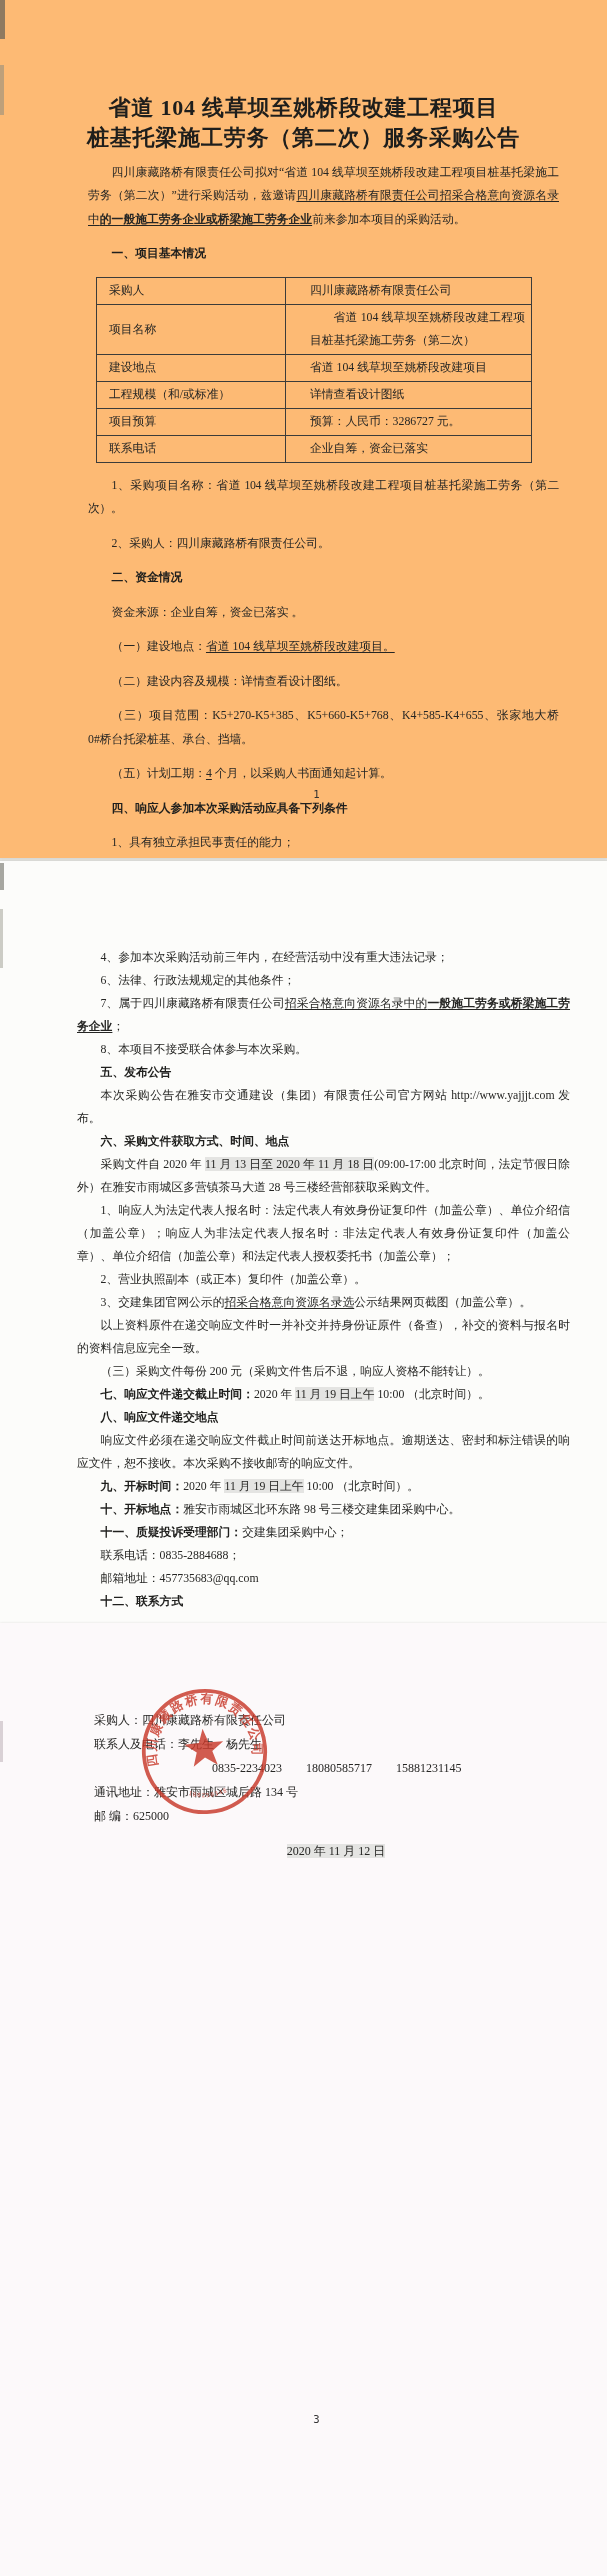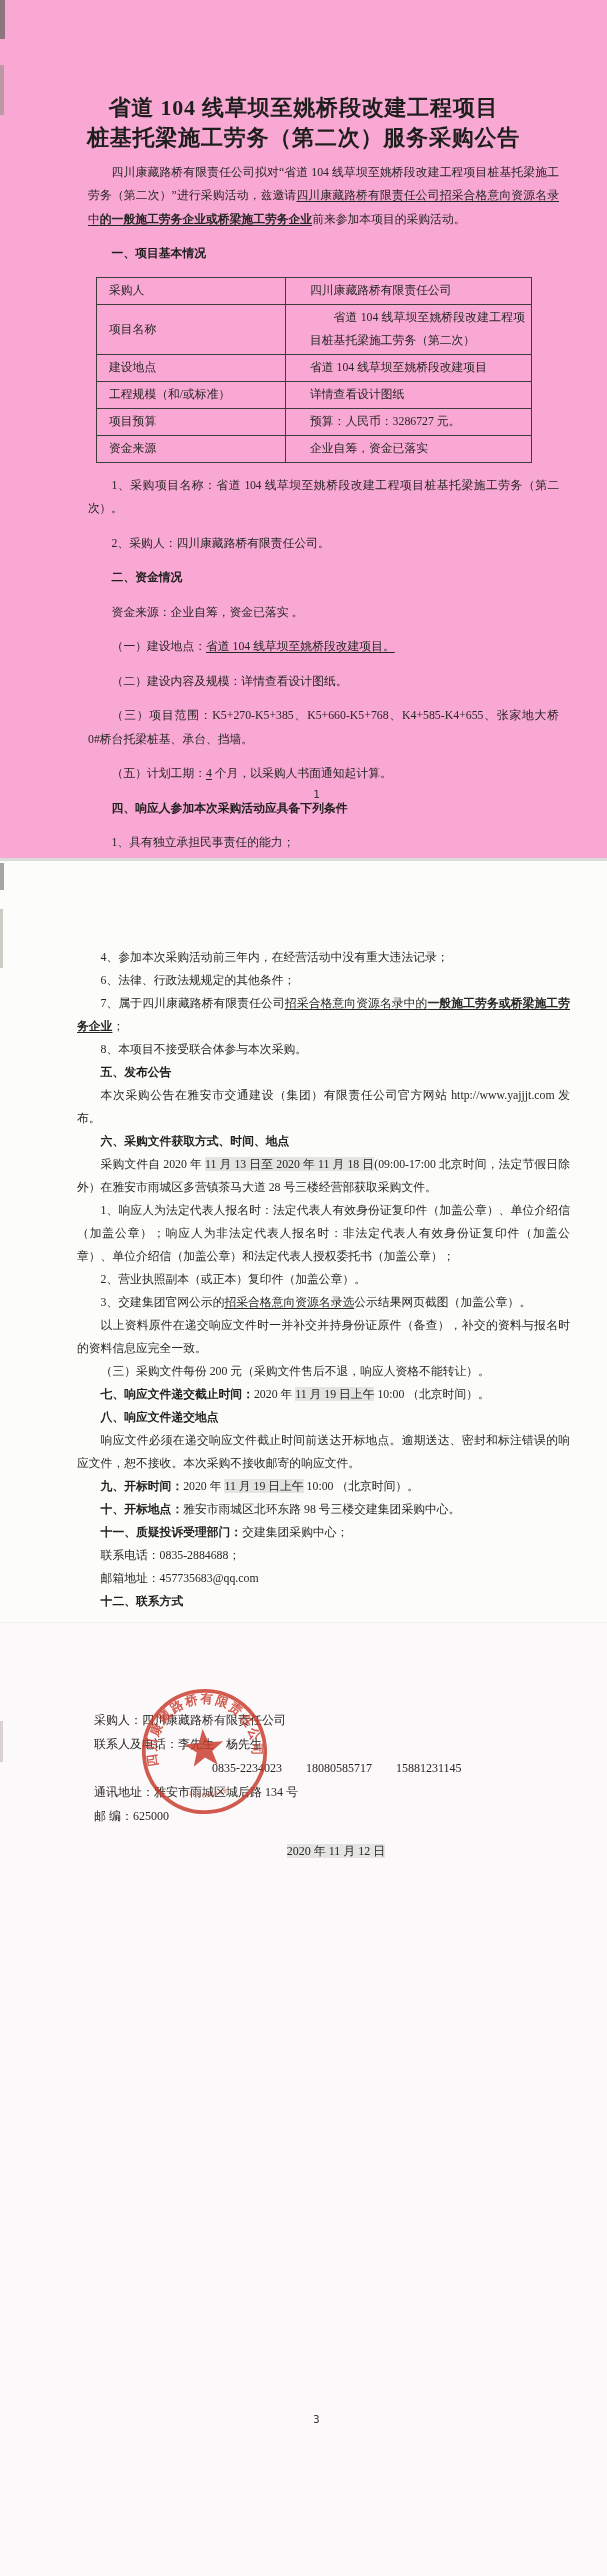--- a/index.html
+++ b/index.html
@@ -1,19 +1,19 @@
 <!DOCTYPE html>
 <html style="font-size:12px"><head>
 <meta charset="utf-8">
 <style>
   html,body{margin:0;padding:0;background:#e7e7e3;}
   .stage{position:relative;width:607px;height:2576px;background:#e2e2de;
          font-family:"Liberation Serif","DejaVu Serif",serif;color:#262624;overflow:hidden;}
   .page{position:absolute;left:0;width:607px;overflow:hidden;box-shadow:0 0 2.3px rgba(0,0,0,.12);}
-  .page1{top:0;height:858px;background:#f9a8d4;}
+  .page1{top:0;height:858px;background:#fdba74;}
   .page2{top:861px;height:854px;background:#fcfcfa;}
   .page3{top:1623px;height:1112px;background:#fcf9fa;}
   .content{padding:0 36px 0 77px;width:493px;box-sizing:content-box;}
   .title-block{padding-top:93px;text-align:center;}
   .title{font-size:22px;font-weight:bold;line-height:30px;letter-spacing:0.8px;color:#1e1e1c;}
   .ln{margin:11px;font-size:11.8px;line-height:23.5px;text-indent:2em;text-align:justify;}
   .ln2{margin:0;font-size:11.8px;line-height:23px;text-indent:2em;text-align:justify;}
   .intro{margin-top:7.6px;}
   .h{font-weight:bold;color:#1f1f1d;}
   .u{text-decoration:underline;text-underline-offset:2.3px;}
@@ -72,21 +72,21 @@
           </tr>
           <tr>
             <td class="lbl">工程规模（和/或标准）</td>
             <td class="val">详情查看设计图纸</td>
           </tr>
           <tr>
             <td class="lbl">项目预算</td>
             <td class="val">预算：人民币：3286727 元。</td>
           </tr>
           <tr>
-            <td class="lbl">资金来源</td>
+            <td class="lbl">联系电话</td>
             <td class="val">企业自筹，资金已落实</td>
           </tr>
         </tbody>
       </table>
 
       <p class="ln tight">1、采购项目名称：省道 104 线草坝至姚桥段改建工程项目桩基托梁施工劳务（第二次）。</p>
       <p class="ln">2、采购人：四川康藏路桥有限责任公司。</p>
       <p class="ln h">二、资金情况</p>
       <p class="ln">资金来源：企业自筹，资金已落实 。</p>
       <p class="ln"><span>（一）建设地点：</span><span class="u">省道 104 线草坝至姚桥段改建项目。</span></p>

